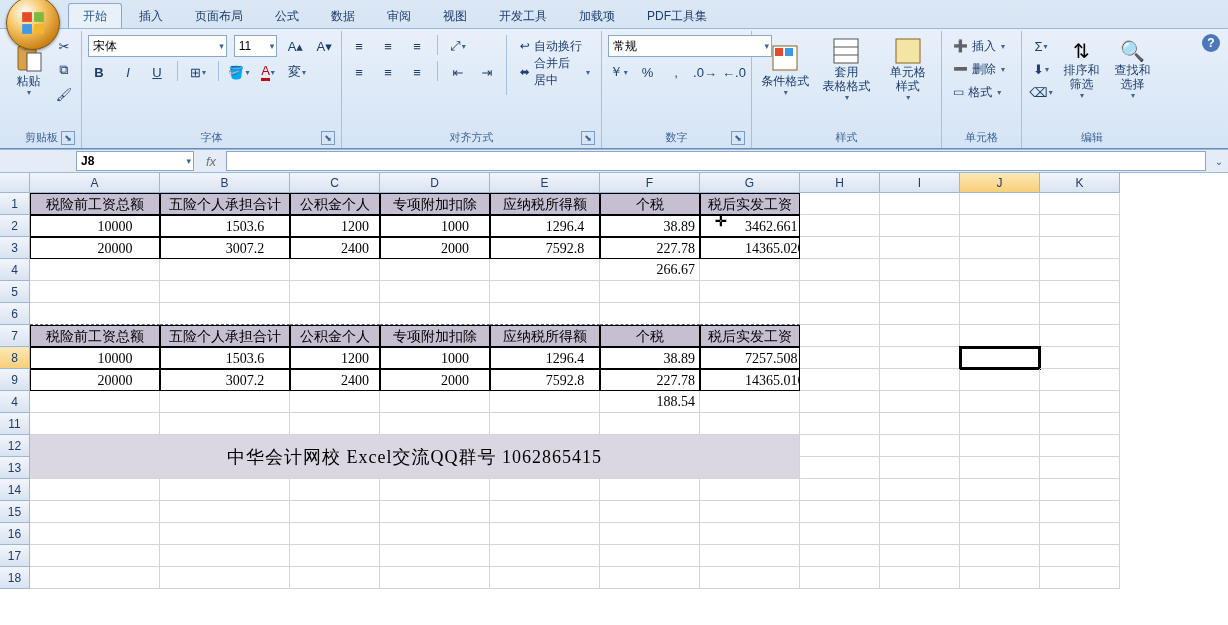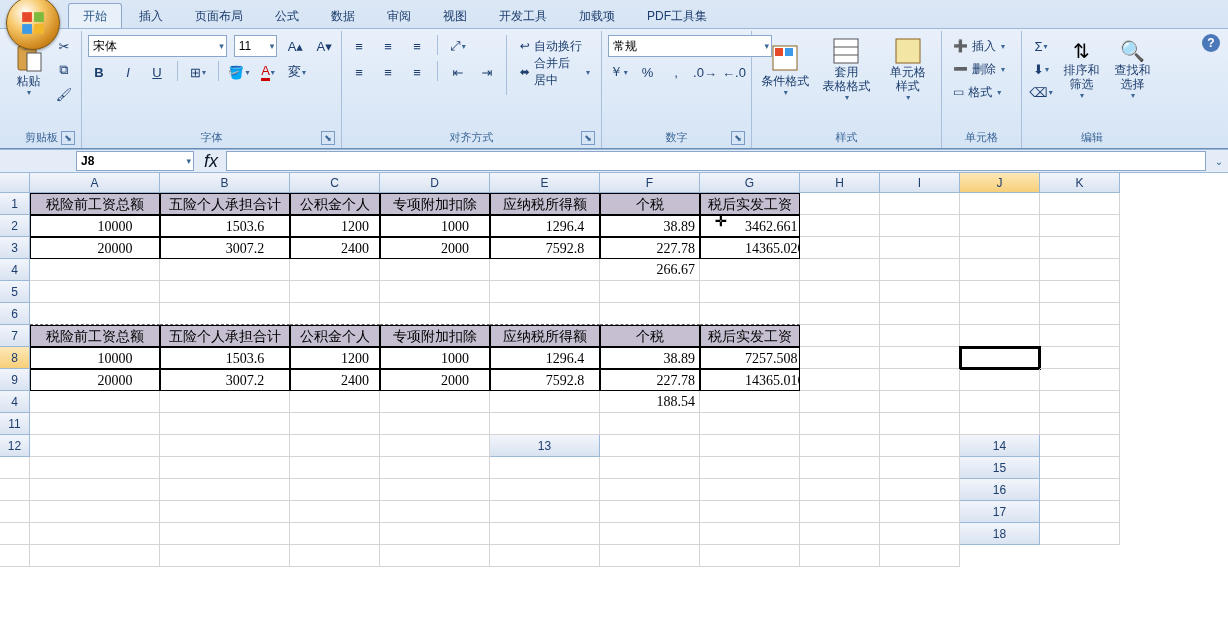--- a/index.html
+++ b/index.html
@@ -117,21 +117,21 @@
   }
   .namebox {
     width:118px;height:20px;background:#fff;border:1px solid #8aa6c8;margin:0 2px 0 36px;
     display:flex;align-items:center;padding:0 4px;font-size:12px;
     position: relative;
   }
   .namebox .arrow { position:absolute; right:2px; font-size:9px; color:#3b6696; }
   .fx-btns { display:flex;gap:1px;margin:0 4px; }
   .fx-btns span {
     width:22px;height:20px;display:flex;align-items:center;justify-content:center;
-    font-style:italic;font-size:18px;color:#0f172a;
+    font-style:italic;font-size:13px;color:#737373;
   }
   .formula-input { flex:1;height:20px;background:#fff;border:1px solid #8aa6c8;margin-right:4px; }
   .expand-fbar { width:18px;text-align:center;color:#3b6696;font-size:10px; }
 
   
   .sheet-area { position:relative; background:#fff; height:calc(625px - 28px - 120px - 24px); }
   .grid {
     display:grid;
     grid-template-columns: 30px 130px 130px 90px 110px 110px 100px 100px 80px 80px 80px 80px;
     position:absolute; left:0; top:0;
@@ -603,20 +603,21 @@
       <div class="cell"></div>
       <div class="cell"></div>
       <div class="cell"></div>
       <div class="cell"></div>
       <div class="cell"></div>
       <div class="cell"></div>
       <div class="cell"></div>
       <div class="cell"></div>
       <div class="cell"></div>
       <div class="rowhead">12</div>
+      <div class="cell banner" style="grid-area: 13 / 2 / span 2 / span 7; height: 44px;">中华会计网校 Excel交流QQ群号 1062865415</div>
       <div class="cell"></div>
       <div class="cell"></div>
       <div class="cell"></div>
       <div class="cell"></div>
       <div class="rowhead">13</div>
       <div class="cell"></div>
       <div class="cell"></div>
       <div class="cell"></div>
       <div class="cell"></div>
       <div class="rowhead">14</div>

